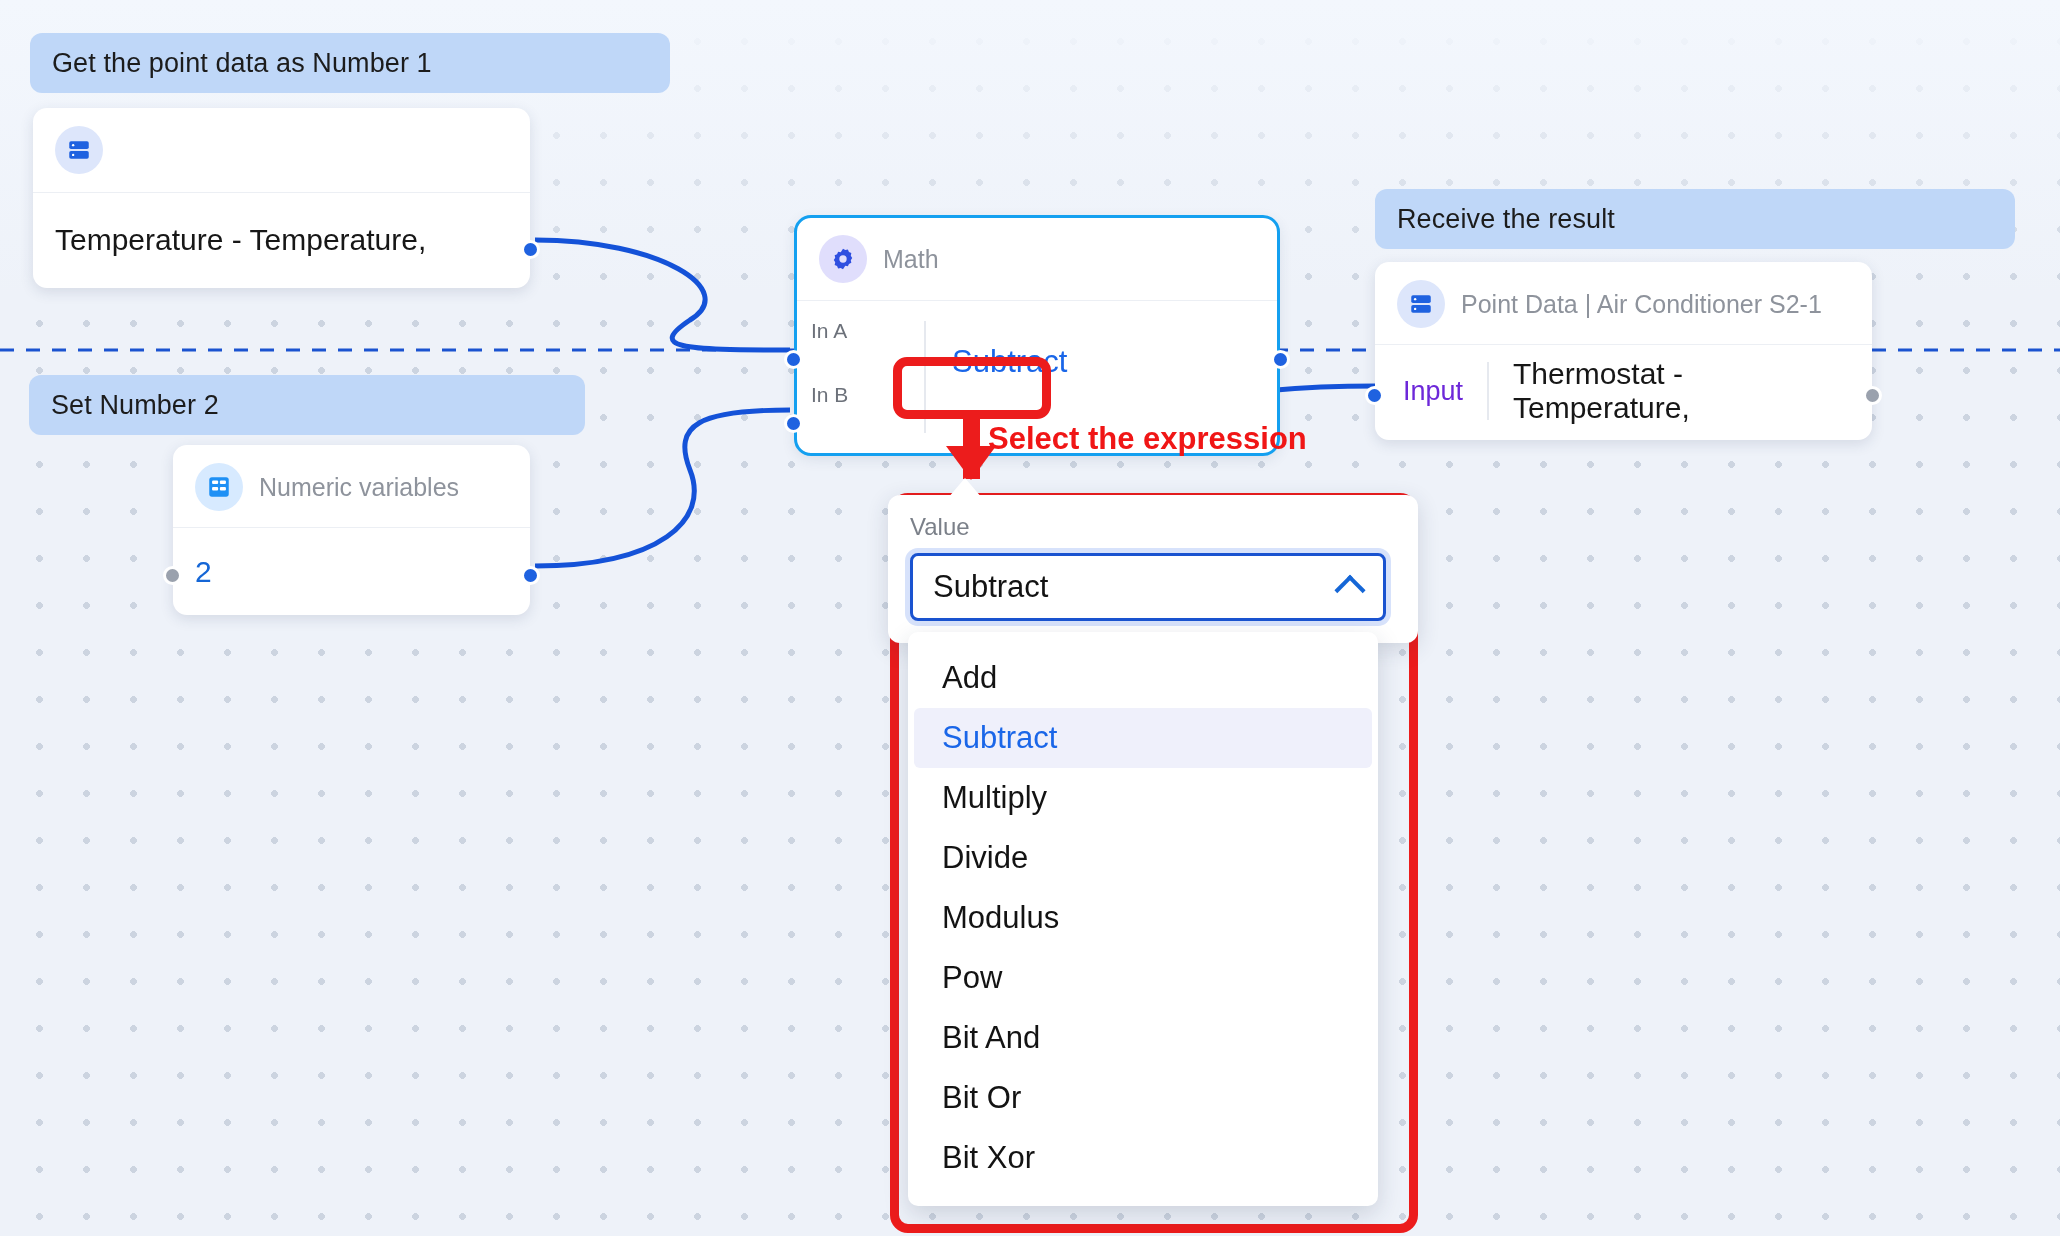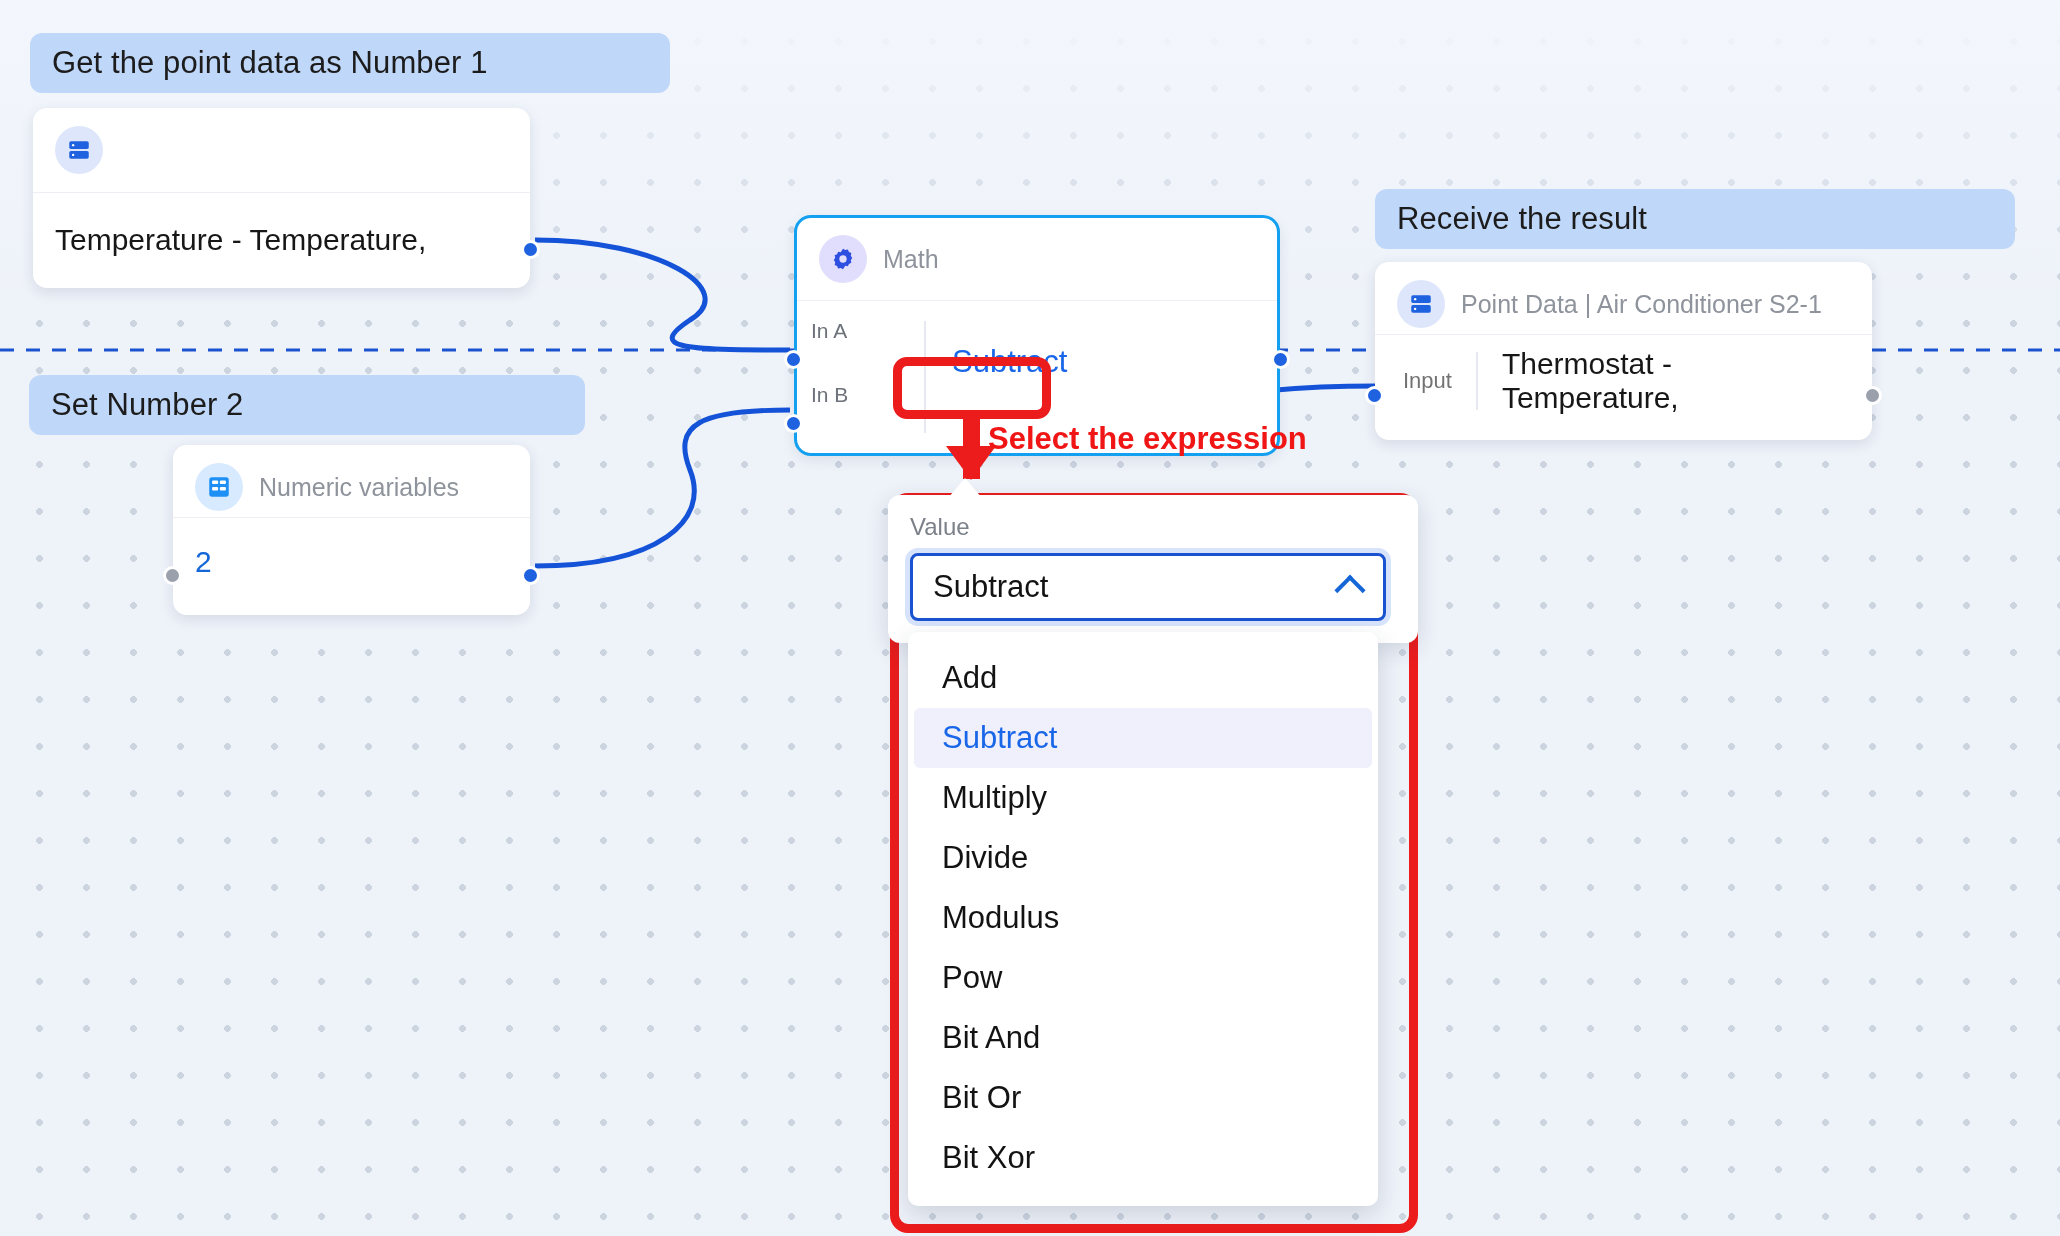--- a/index.html
+++ b/index.html
@@ -24,34 +24,34 @@
   }
 
   
   .banner {
     position: absolute;
     background: #bfd7f8;
     border-radius: 12px;
     display: flex; align-items: center;
     padding: 0 22px;
     color: #1c1c1c;
-    font-size: 31px;
+    font-size: 27px;
     letter-spacing: .1px;
   }
 
   
   .node {
     position: absolute;
     background: #ffffff;
     border-radius: 14px;
     box-shadow: 0 4px 14px rgba(38,56,90,.13);
   }
   .node-header {
     display: flex; align-items: center; gap: 16px;
-    padding: 18px 22px 6px 22px;
+    padding: 18px 22px 16px 22px;
     border-bottom: 1px solid #eceff4;
   }
   .node-header.tall { padding: 18px 22px 18px 22px; }
   .node-icon {
     width: 48px; height: 48px; border-radius: 50%;
     background: #dde6fb;
     display: flex; align-items: center; justify-content: center;
     flex: 0 0 48px;
   }
   .node-icon.cyan { background: #d7eaff; }
@@ -268,21 +268,21 @@
         <svg width="26" height="26" viewBox="0 0 24 24">
           <rect x="3" y="4" width="18" height="7" rx="1.6" fill="#1f62e0"></rect>
           <rect x="3" y="13" width="18" height="7" rx="1.6" fill="#1f62e0"></rect>
           <circle cx="6.6" cy="7.5" r="1.1" fill="#ffffff"></circle>
           <circle cx="6.6" cy="16.5" r="1.1" fill="#ffffff"></circle>
         </svg>
       </span>
       <span class="node-title">Point Data | Air Conditioner S2-1</span>
     </div>
     <div class="node-body" style="height:92px; padding-left:28px;">
-      <span style="color:#737373; font-size:22px;">Input</span>
+      <span style="color:#6d28d9; font-size:27px;">Input</span>
       <span style="width:2px; height:58px; background:#e6e9ef; margin:0 24px;"></span>
       <span class="node-value">Thermostat - Temperature,</span>
     </div>
     <span class="port" style="left:-10px; top:124px;"></span>
     <span class="port grey" style="right:-10px; top:124px;"></span>
   </div>
 
   <div id="math-node">
     <div class="mh">
       <span class="node-icon violet">

